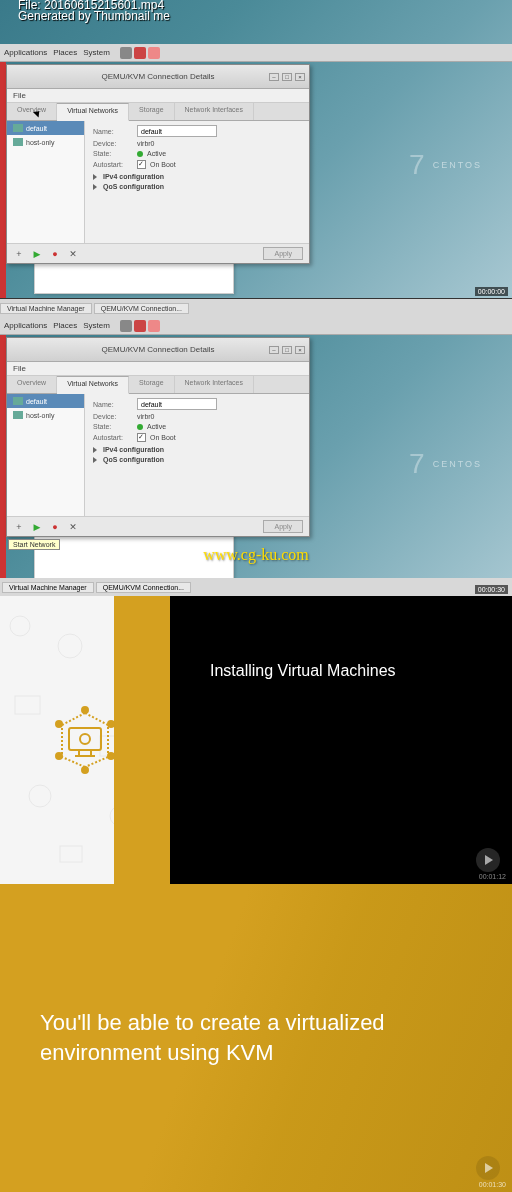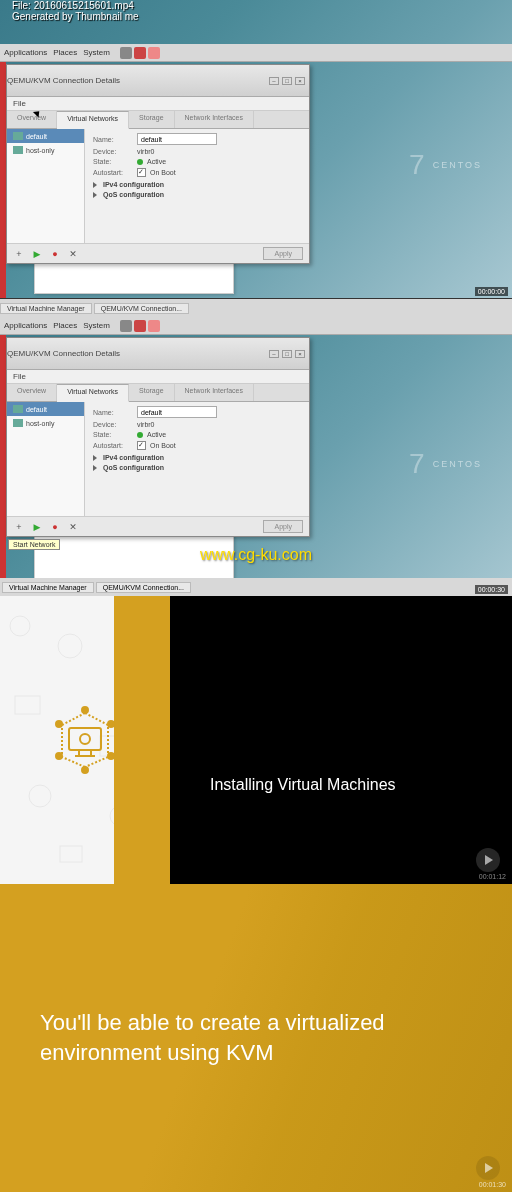--- a/index.html
+++ b/index.html
@@ -2,34 +2,34 @@
 <html><head>
 <meta charset="utf-8">
 <style>
 *{box-sizing:border-box;margin:0;padding:0;font-family:Arial,sans-serif}
 body{width:512px;background:#000}
 .panel{position:relative;overflow:hidden}
 .p1{height:298px;background:linear-gradient(135deg,#3a7a8a 0%,#4a8a98 30%,#6aa0ae 60%,#a8c8d2 100%)}
 .p2{height:298px;background:linear-gradient(135deg,#3a7a8a 0%,#4a8a98 30%,#6aa0ae 60%,#a8c8d2 100%);border-top:1px solid #333}
 .p3{height:288px;background:#000;display:flex}
 .p4{height:308px;background:#d4a020;display:flex;align-items:center;padding:16px 40px;position:relative}
-.meta-overlay{position:absolute;top:0;left:12px;color:#fff;font-size:10px;line-height:11px;z-index:100;text-shadow:1px 1px 1px #000}
+.meta-overlay{position:absolute;top:0;left:18px;color:#fff;font-size:12px;line-height:11px;z-index:100;text-shadow:1px 1px 1px #000}
 .topbar{position:absolute;top:44px;left:0;right:0;height:18px;background:#d8d8d8;border-bottom:1px solid #aaa;display:flex;align-items:center;padding:0 4px;font-size:8px;color:#333;gap:6px}
 .topbar2{position:absolute;top:18px;left:0;right:0;height:18px;background:#d8d8d8;border-bottom:1px solid #aaa;display:flex;align-items:center;padding:0 4px;font-size:8px;color:#333;gap:6px}
 .taskbar{position:absolute;top:0;left:0;right:0;height:18px;background:#d8d8d8;display:flex;align-items:center;font-size:7px;color:#333;gap:2px}
 .taskbar-item{background:#e8e8e8;border:1px solid #bbb;padding:1px 6px;display:flex;align-items:center;gap:2px}
 .tray-icons{display:inline-flex;gap:2px;margin-left:4px}
 .tray-icon{width:12px;height:12px;background:#888;border-radius:2px}
 .tray-icon.red{background:#c44}
 .tray-icon.orange{background:#e88}
 .redstrip{position:absolute;left:0;top:62px;bottom:0;width:6px;background:#cc3333}
 .redstrip2{position:absolute;left:0;top:36px;bottom:0;width:6px;background:#cc3333}
 .kvm-window{position:absolute;top:64px;left:6px;width:304px;height:200px;background:#f0f0f0;border:1px solid #888;box-shadow:2px 2px 4px rgba(0,0,0,.3)}
 .kvm-window2{position:absolute;top:38px;left:6px;width:304px;height:200px;background:#f0f0f0;border:1px solid #888;box-shadow:2px 2px 4px rgba(0,0,0,.3)}
-.titlebar{height:32px;background:linear-gradient(#e8e8e8,#d0d0d0);border-bottom:1px solid #aaa;display:flex;align-items:center;justify-content:flex-start;font-size:8px;color:#444;position:relative}
+.titlebar{height:24px;background:linear-gradient(#e8e8e8,#d0d0d0);border-bottom:1px solid #aaa;display:flex;align-items:center;justify-content:center;font-size:8px;color:#444;position:relative}
 .titlebar-btns{position:absolute;right:4px;display:flex;gap:3px}
 .tb-btn{width:10px;height:8px;background:#ddd;border:1px solid #999;font-size:6px;line-height:6px;text-align:center}
 .menubar{height:14px;border-bottom:1px solid #ccc;padding:0 6px;font-size:8px;color:#444;display:flex;align-items:center}
 .tabs{height:18px;background:#ddd;display:flex;border-bottom:1px solid #aaa;font-size:7px}
 .tab{padding:3px 10px;color:#777;border-right:1px solid #ccc}
 .tab.active{background:#f0f0f0;color:#333;border-top:1px solid #aaa;border-bottom:1px solid #f0f0f0;margin-bottom:-1px}
 .kvm-body{display:flex;height:calc(100% - 68px)}
 .sidebar{width:78px;background:#f8f8f8;border-right:1px solid #ccc}
 .sb-item{padding:3px 6px;font-size:7px;color:#444;display:flex;align-items:center;gap:3px}
 .sb-item.sel{background:#5a8ab8;color:#fff}
@@ -46,27 +46,27 @@
 .bb-left{display:flex;gap:6px}
 .bb-btn{width:12px;height:12px;display:flex;align-items:center;justify-content:center;font-size:9px;color:#555}
 .bb-btn.green{color:#3a3}
 .bb-btn.red{color:#c33}
 .apply-btn{font-size:7px;padding:2px 10px;background:#e0e0e0;border:1px solid #aaa;color:#888}
 .behind-win{position:absolute;top:254px;left:34px;width:200px;height:40px;background:#fff;border:1px solid #ccc;box-shadow:1px 1px 3px rgba(0,0,0,.2)}
 .behind-win2{position:absolute;top:230px;left:34px;width:200px;height:54px;background:#fff;border:1px solid #ccc;box-shadow:1px 1px 3px rgba(0,0,0,.2)}
 .centos{position:absolute;right:30px;top:50%;color:rgba(255,255,255,.5);font-size:9px;letter-spacing:2px;display:flex;align-items:center;gap:6px}
 .centos-7{font-size:28px;font-weight:300;color:rgba(255,255,255,.35)}
 .tooltip{position:absolute;background:#ffffcc;border:1px solid #888;padding:1px 4px;font-size:7px;color:#333}
-.watermark{position:absolute;bottom:32px;left:50%;transform:translateX(-50%);color:#ffdd00;font-size:16px;font-family:Liberation Sans, sans-serif;text-shadow:1px 1px 2px rgba(0,0,0,.5)}
+.watermark{position:absolute;bottom:32px;left:50%;transform:translateX(-50%);color:#ffdd00;font-size:16px;font-family:Liberation Serif, serif;text-shadow:1px 1px 2px rgba(0,0,0,.5)}
 .taskbar-bottom{position:absolute;bottom:0;left:0;right:0;height:18px;background:#d8d8d8;display:flex;align-items:center;font-size:7px;gap:2px;padding:0 2px}
 .timebox{position:absolute;right:4px;bottom:2px;background:rgba(0,0,0,.6);color:#fff;font-size:7px;padding:1px 3px}
 .p3-left{width:170px;background:#f5f5f5;position:relative;overflow:hidden}
 .p3-accent{position:absolute;left:114px;top:0;bottom:0;width:56px;background:#d4a020}
 .p3-pattern{position:absolute;inset:0;opacity:.12}
-.p3-right{flex:1;display:flex;align-items:center;padding-top:90px;padding-left:40px}
+.p3-right{flex:1;display:flex;align-items:flex-start;padding-top:66px;padding-left:40px}
 .p3-title{color:#fff;font-size:16px;font-weight:400}
 .p3-icon{position:absolute;top:50%;left:50%;transform:translate(-50%,-50%);z-index:2}
 .hex-icon{width:80px;height:80px;position:relative}
 .hex-icon svg{width:100%;height:100%}
 .play-circle{position:absolute;right:12px;bottom:12px;width:24px;height:24px;background:rgba(255,255,255,.15);border-radius:50%;display:flex;align-items:center;justify-content:center}
 .play-circle::after{content:"";width:0;height:0;border-top:5px solid transparent;border-bottom:5px solid transparent;border-left:8px solid rgba(255,255,255,.6);margin-left:2px}
 .p4-text{color:#fff;font-size:22px;font-weight:500;line-height:1.35;z-index:2;max-width:440px}
 .p4-bg{position:absolute;inset:0;background:linear-gradient(110deg,#d4a020 40%,#c89818 60%,#bc8e14 100%);opacity:.9}
 .cursor{position:absolute;width:8px;height:10px;pointer-events:none}
 .cursor::before{content:"";position:absolute;width:0;height:0;border-left:5px solid #000;border-bottom:4px solid transparent;border-top:4px solid transparent;transform:rotate(-45deg)}

